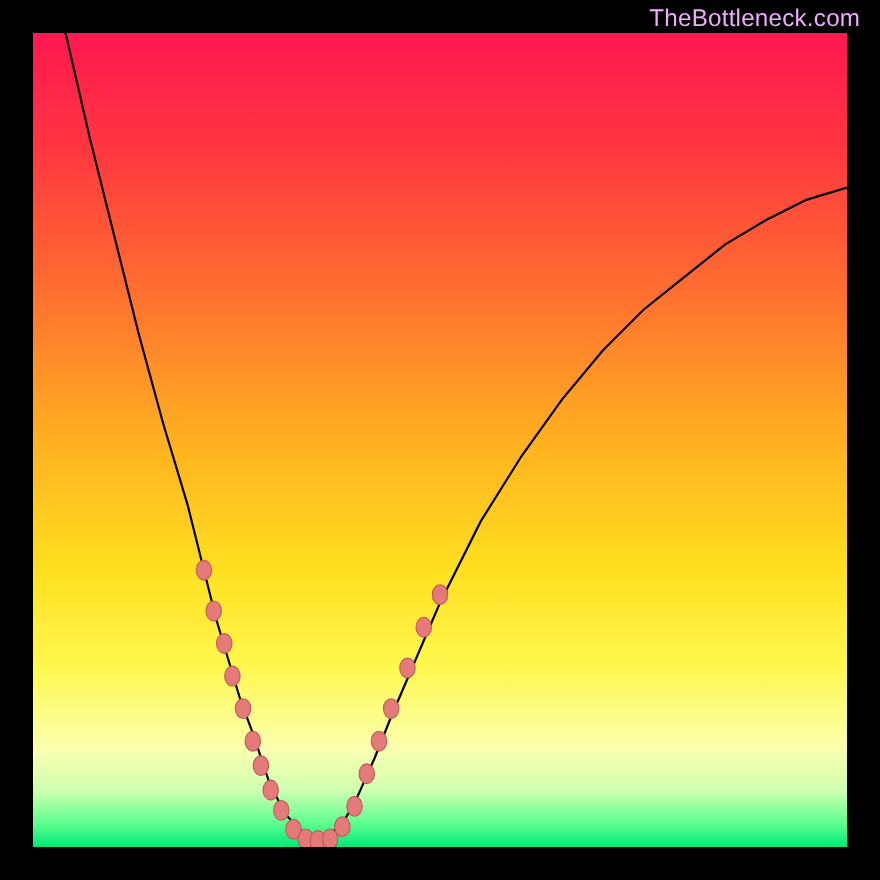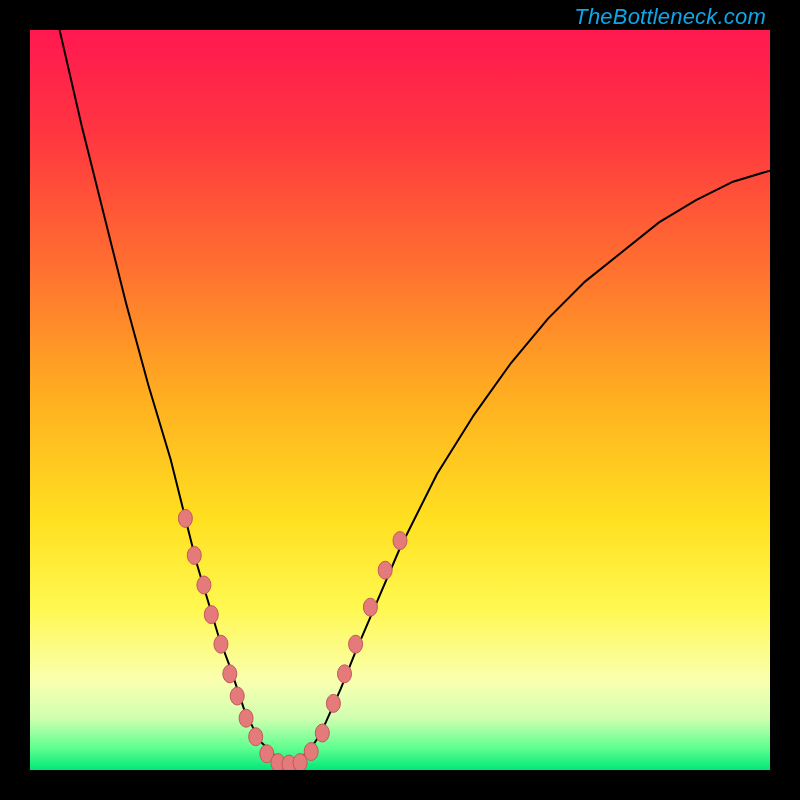--- a/index.html
+++ b/index.html
@@ -39,26 +39,25 @@
     position: absolute;
     top: 0;
     left: 0;
     width: 740px;
     height: 740px;
     overflow: visible;
   }
   .watermark {
     position: absolute;
     top: 4px;
-    right: 34px;
+    right: 18px;
     font-size: 22px;
     font-weight: 400;
-    color: #0ea5e9;
+    color: #f0abfc;
     letter-spacing: 0.2px;
-    font-style: italic;
   }
   .curve {
     fill: none;
     stroke: #000;
     stroke-width: 2;
   }
   .dot {
     fill: #e47a7a;
     stroke: #c05a5a;
     stroke-width: 1;

